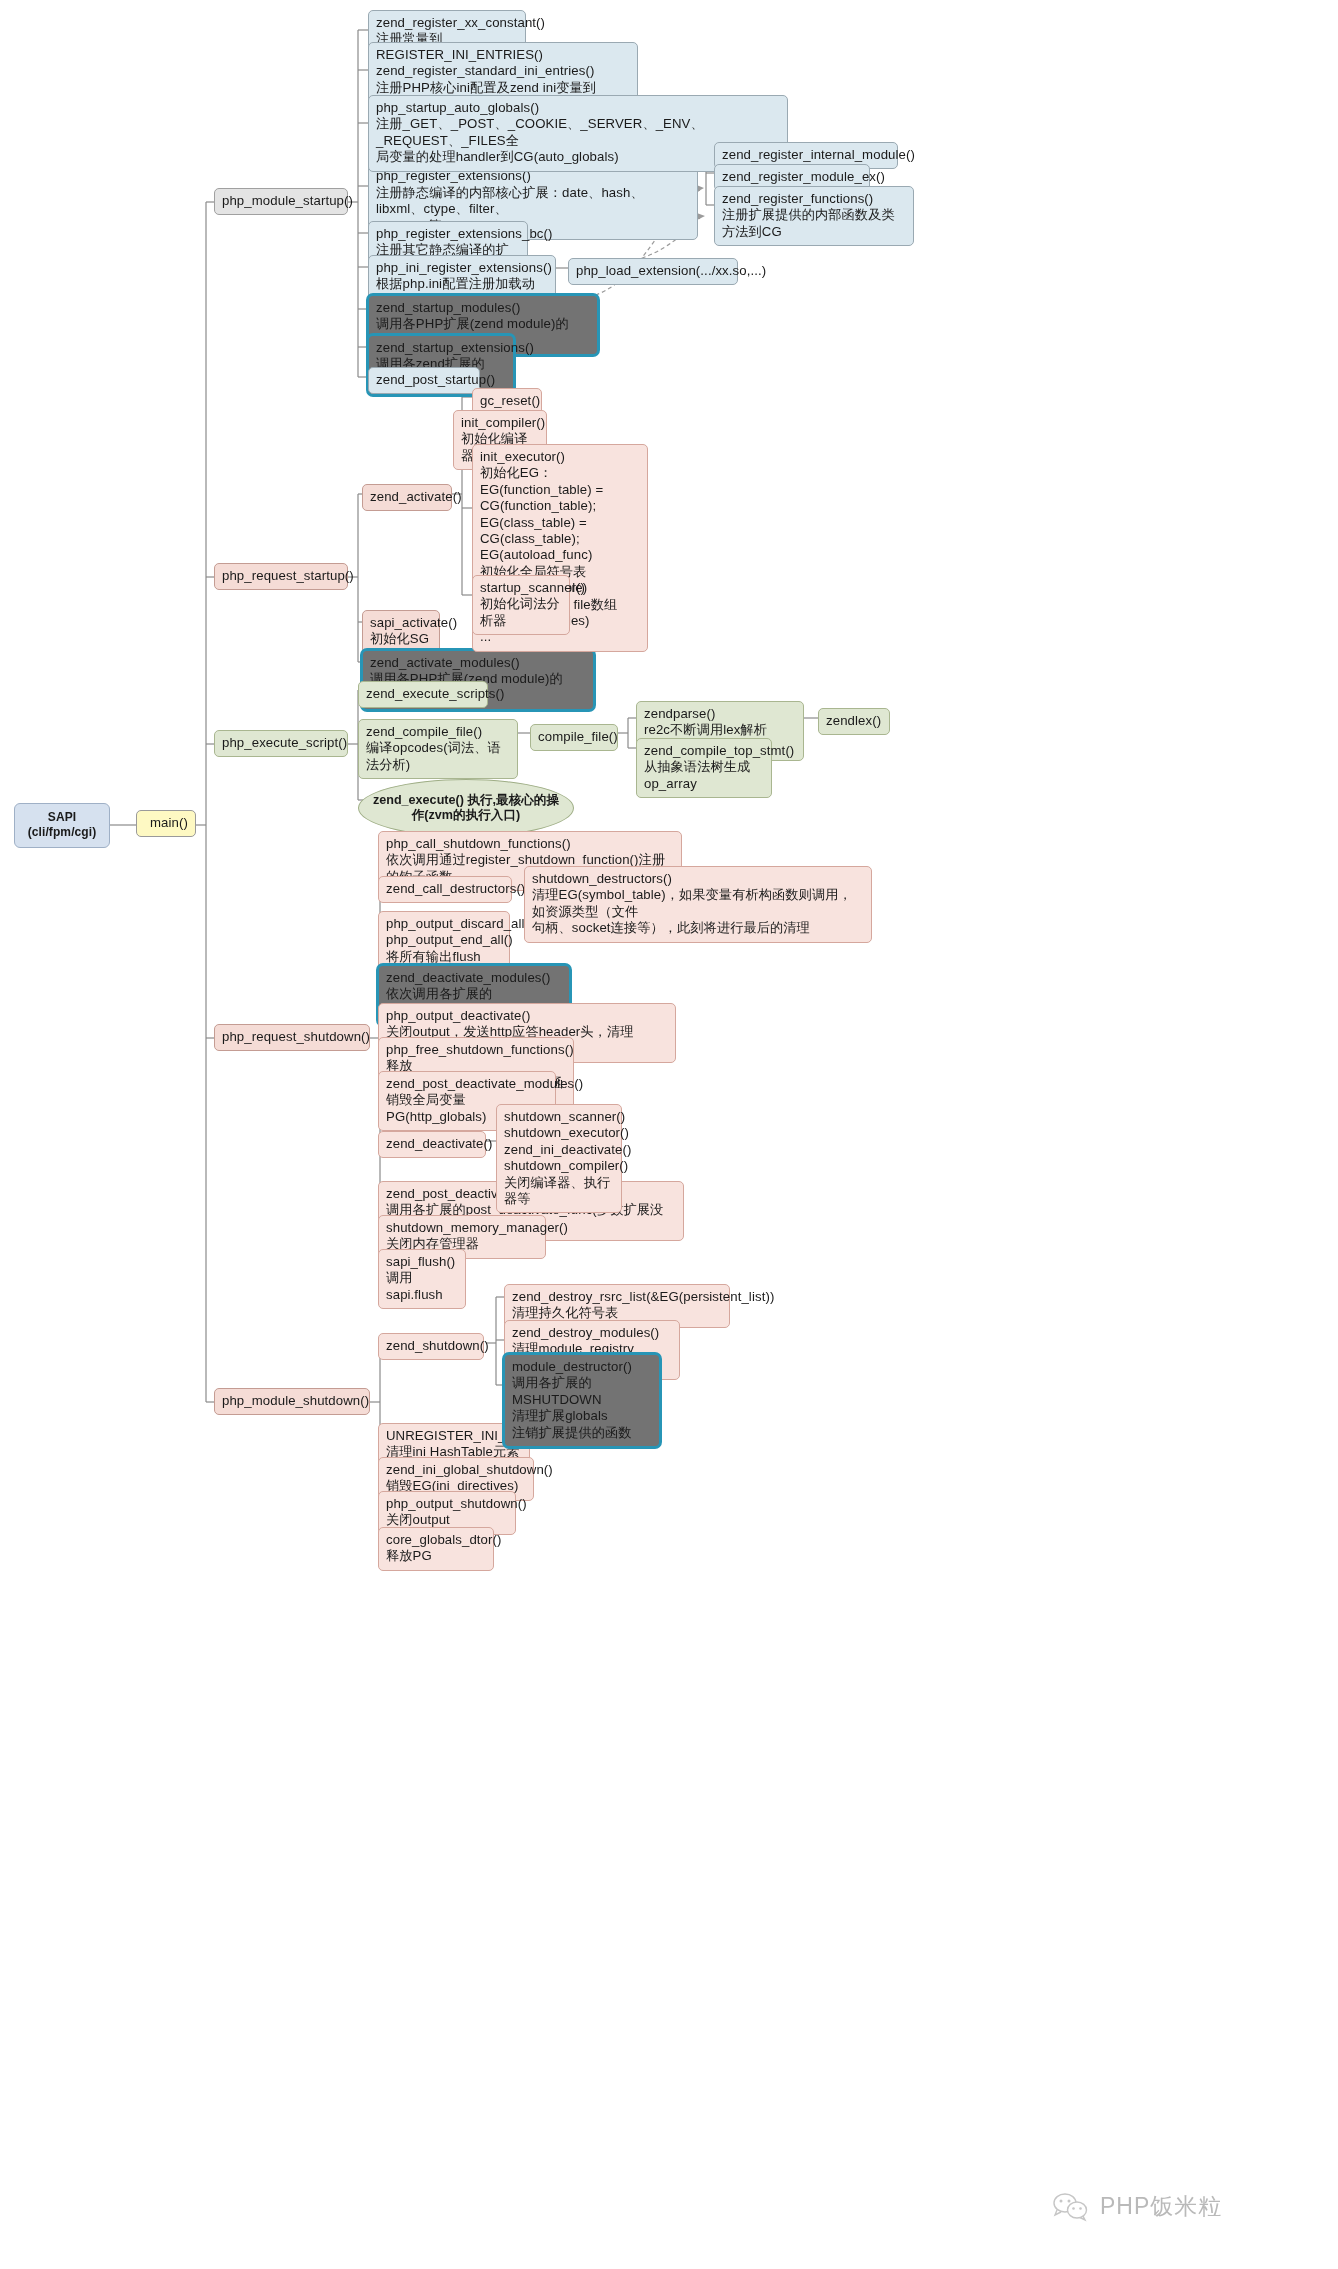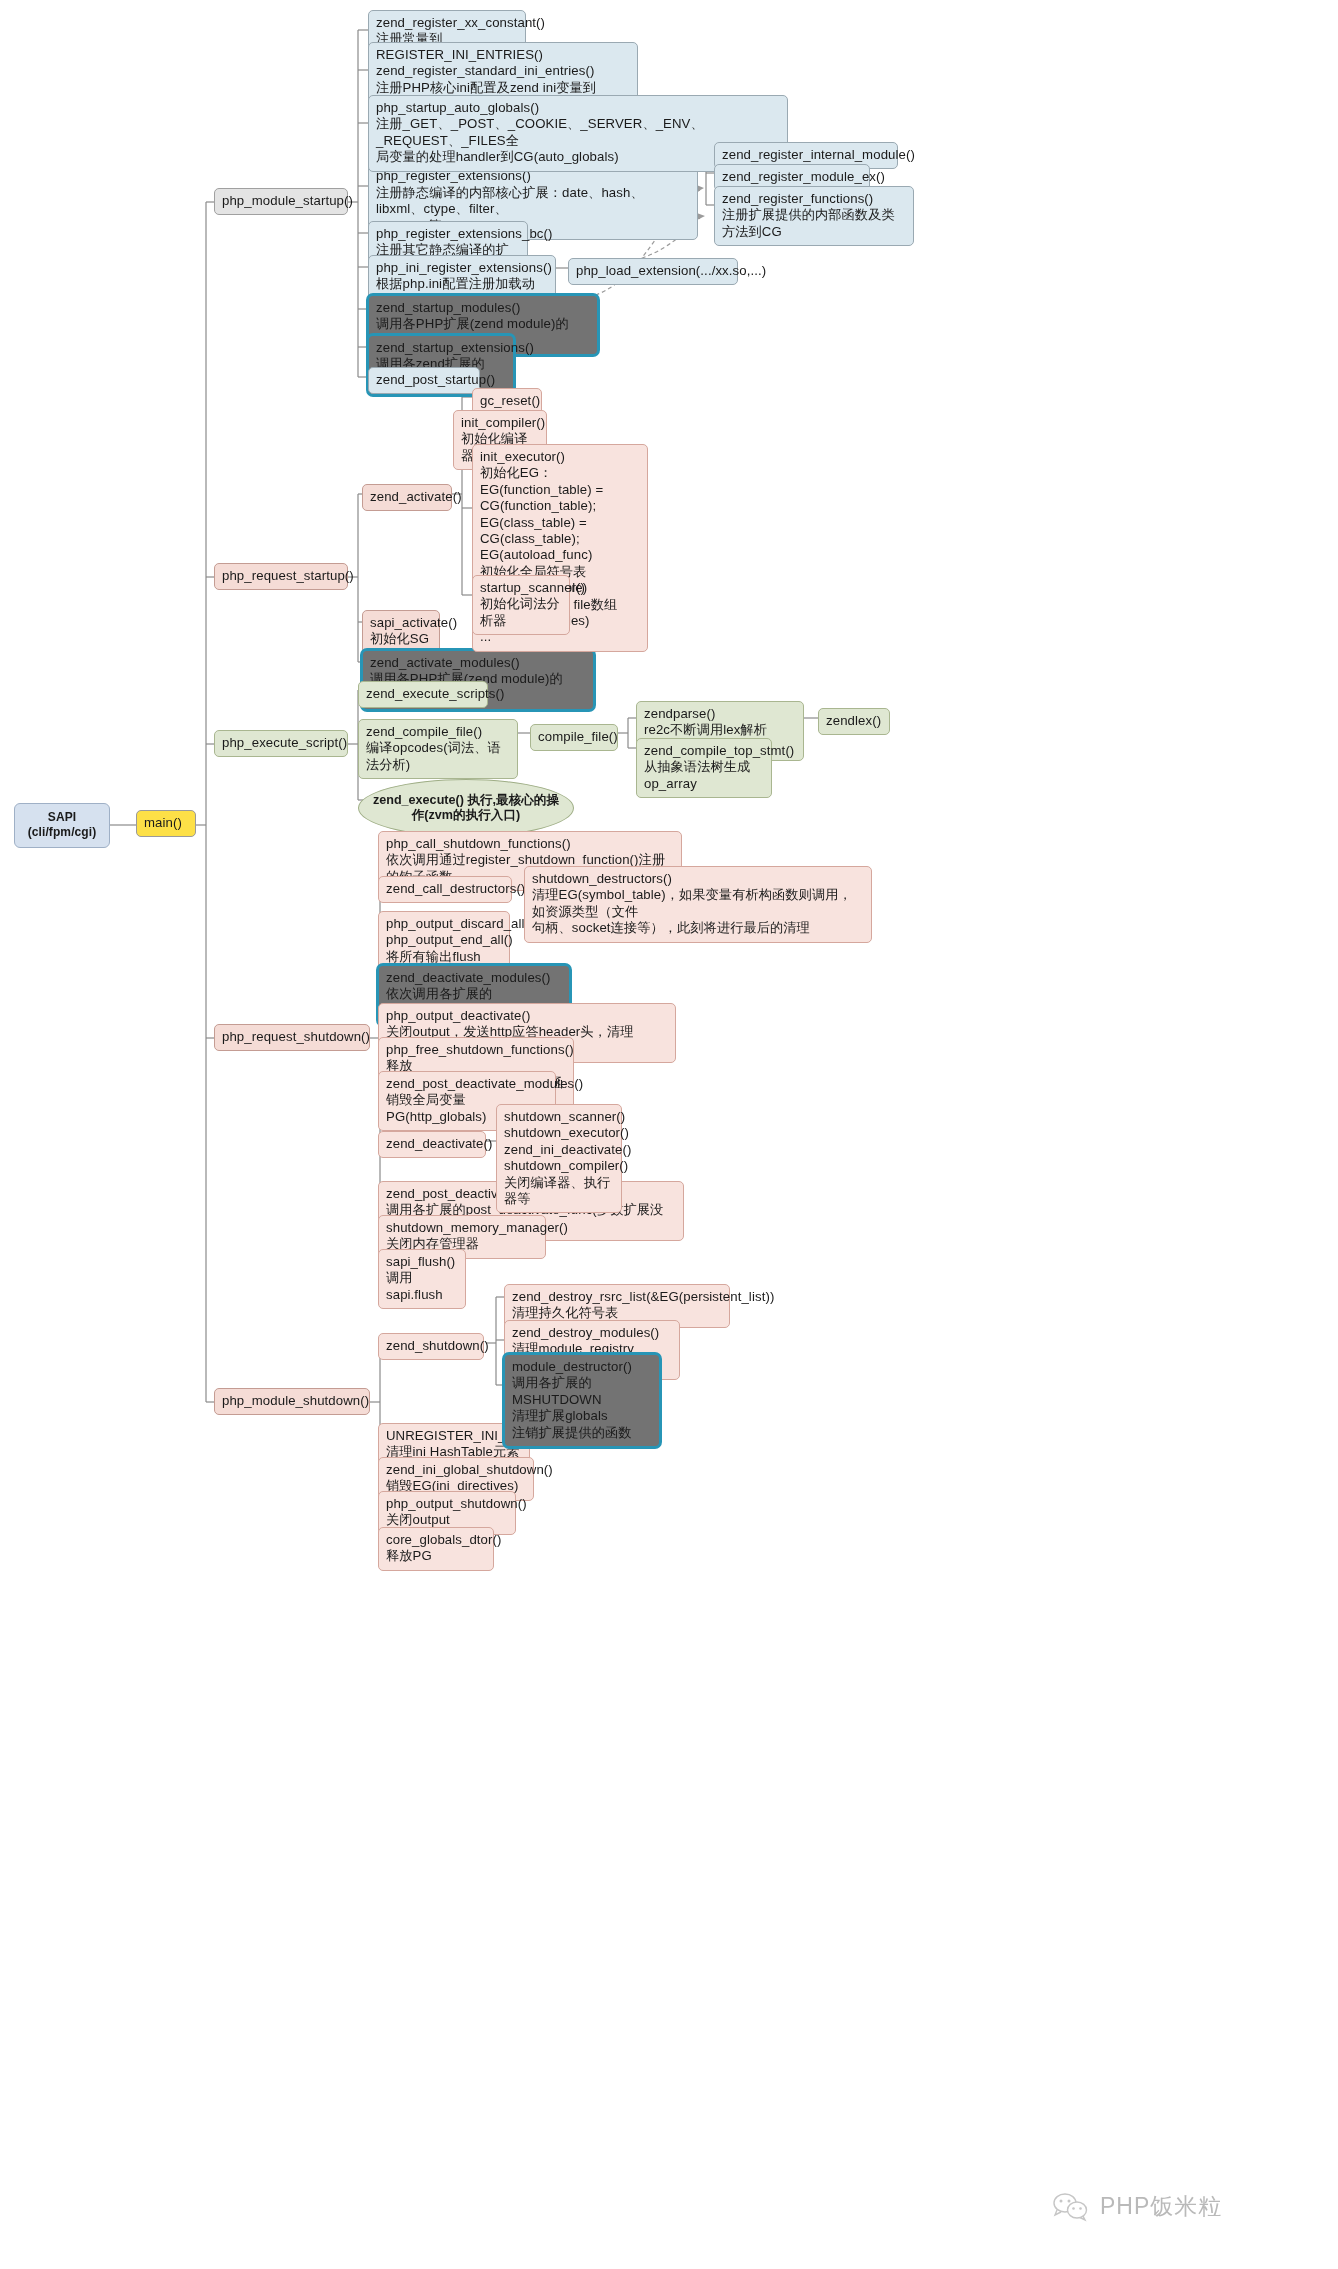--- a/index.html
+++ b/index.html
@@ -26,21 +26,21 @@
   .grey   {background:#e4e4e4;border:1px solid #a0a0a0;}
   .pink   {background:#f5dcd6;border:1px solid #c49c93;}
   .pink2  {background:#f8e3de;border:1px solid #d5a79d;}
   .green  {background:#dfe7d2;border:1px solid #a9b690;}
   .teal   {background:#737373;border:3px solid #2795b6;border-radius:7px;}
   .sapi   {background:#d6e1ef;border:1px solid #9fb0c6;border-radius:6px;
            text-align:center;font-weight:bold;font-size:12px;line-height:15px;}
   .ellipse{background:#dfe7d2;border:1px solid #9fae86;border-radius:50%;
            text-align:center;font-weight:bold;display:flex;align-items:center;
            justify-content:center;font-size:12.6px;line-height:15.5px;padding:6px 10px;}
-  .mainnode{background:#fde047;border:1px solid #9a9a9a;text-align:left;}
+  .mainnode{background:#fef9c3;border:1px solid #9a9a9a;text-align:right;}
 
   .wm{
     position:absolute;display:flex;align-items:center;gap:8px;
     color:#b9b9b9;font-size:23px;letter-spacing:1px;
     font-family:"Liberation Sans","DejaVu Sans",sans-serif;
   }
   .wm svg{display:block;}
 </style>
 </head>
 <body>

